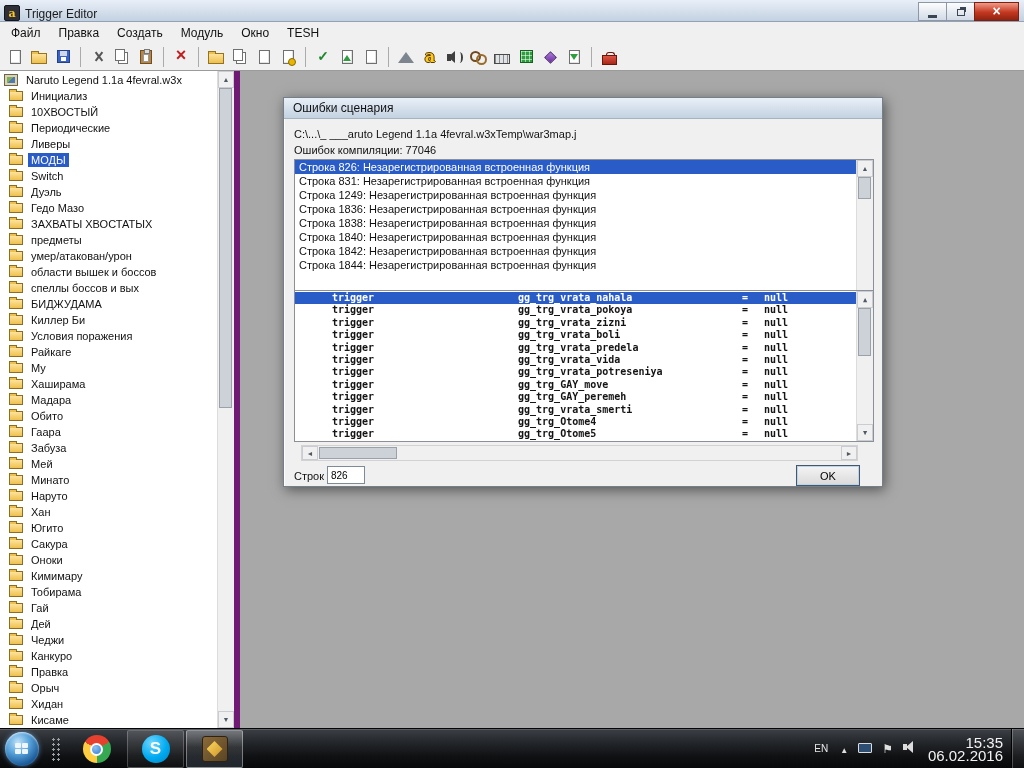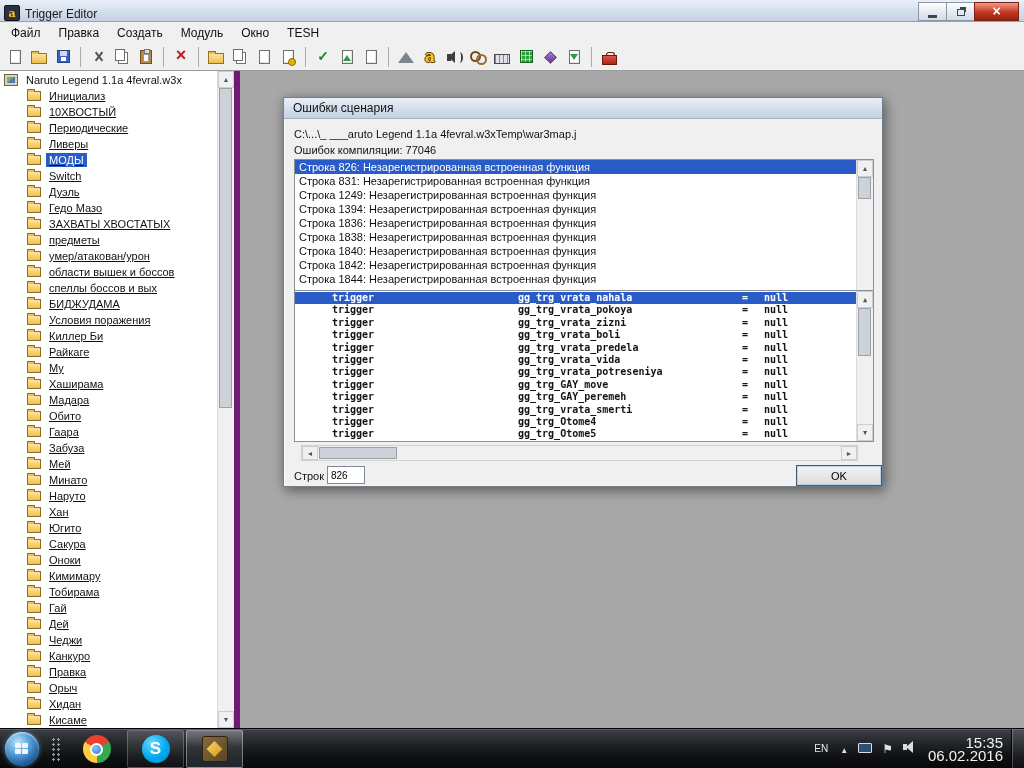--- a/index.html
+++ b/index.html
@@ -68,21 +68,21 @@
     background-image:linear-gradient(rgba(255,255,255,.55) 1px,transparent 1px),linear-gradient(90deg,rgba(255,255,255,.55) 1px,transparent 1px);background-size:4px 4px;}
   .ic-diamond{width:9px;height:9px;background:linear-gradient(135deg,#b07ae0,#6a2ea0);border:1px solid #46206b;transform:rotate(45deg);margin:2px 3px 0 3px;}
   .ic-toolbox{width:15px;height:10px;margin-top:6px;background:linear-gradient(#e05545,#a82717);border:1px solid #6e150a;}
   .ic-toolbox::before{content:"";position:absolute;top:-4px;left:3px;width:7px;height:3px;border:1px solid #6e150a;border-bottom:none;border-radius:3px 3px 0 0;}
 
   
   .workspace{position:absolute;top:71px;left:240px;right:0;bottom:40px;background:#a8a8a8;}
   .treepanel{position:absolute;top:71px;left:0;width:240px;bottom:40px;background:#fff;border-right:6px solid #701a75;overflow:hidden;}
   .tree-rows{position:absolute;left:0;top:1px;right:17px;}
   .tree-row{display:flex;align-items:center;height:16px;padding-left:4px;font-size:11px;white-space:nowrap;overflow:hidden;}
-  .tree-row.child{padding-left:27px;text-decoration:underline;}
+  .tree-row.child{padding-left:9px;}
   .tree-folder{width:14px;height:10px;background:linear-gradient(#ffe29b,#eec04f);border:1px solid #8f6d1e;margin-right:5px;position:relative;}
   .tree-folder::before{content:"";position:absolute;top:-3px;left:-1px;width:6px;height:2px;background:#eec04f;border:1px solid #8f6d1e;border-bottom:none;}
   .tree-root-icon{width:14px;height:12px;background:#dcd2b8;border:1px solid #6e6248;margin-right:5px;position:relative;}
   .tree-root-icon::before{content:"";position:absolute;inset:2px;background:linear-gradient(135deg,#7fae5a 50%,#4f7ab0 50%);}
   .tree-label{padding:1px 3px;}
   .tree-label.selected{background:var(--selection,#2a5cc8);color:#fff;}
 
   
   .vscroll{position:absolute;top:0;right:0;bottom:0;width:17px;background:#f0f0f0;border-left:1px solid #dcdcdc;}
   .vs-btn{position:absolute;left:0;width:16px;height:17px;background:#f0f0f0;border:1px solid #c9ccd1;
@@ -114,21 +114,21 @@
     font-family:"DejaVu Sans Mono",monospace;font-weight:bold;font-size:10px;}
   .code-rows{position:absolute;left:0;top:1px;right:17px;}
   .code-row{height:12.4px;line-height:12.4px;display:flex;white-space:pre;color:#141414;}
   .code-row.selected{background:var(--selection,#2a5cc8);color:#fff;}
   .code-kw{margin-left:37px;width:186px;}
   .code-name{width:224px;}
   .code-eq{width:22px;}
   .dlg-line-label{position:absolute;left:10px;top:372px;}
   .dlg-line-input{position:absolute;left:43px;top:368px;width:38px;height:18px;border:1px solid #7e8a96;background:#fff;
     font-family:"Liberation Sans",sans-serif;font-size:10px;padding:0 3px;}
-  .ok-btn{position:absolute;left:512px;top:367px;width:86px;height:21px;
+  .ok-btn{position:absolute;left:512px;top:367px;width:64px;height:21px;
     background:linear-gradient(#f4f4f4,#dadada);border:1px solid #44576b;box-shadow:inset 0 0 0 1px #bcd4ea;
     font-family:"Liberation Sans",sans-serif;font-size:11px;color:#000;}
 
   
   .taskbar{position:absolute;left:0;top:728px;width:1024px;height:40px;display:flex;align-items:center;
     background:linear-gradient(#3c4046,#23262a 35%,#101113 70%,#070809);border-top:1px solid #050505;
     box-shadow:inset 0 1px 0 rgba(255,255,255,.16);}
   .start-orb{width:34px;height:34px;margin-left:5px;border-radius:50%;position:relative;flex:0 0 auto;
     background:radial-gradient(circle at 38% 30%,#bfe1f9 0%,#5ca6dd 35%,#1f5f9e 70%,#0a3a6b 100%);
     box-shadow:0 0 5px rgba(120,190,255,.55),inset 0 1px 2px rgba(255,255,255,.7);}
@@ -331,25 +331,25 @@
         <div class="tree-row child">
           <span class="ic tree-folder"></span>
           <span class="tree-label">спеллы боссов и вых</span>
         </div>
         <div class="tree-row child">
           <span class="ic tree-folder"></span>
           <span class="tree-label">БИДЖУДАМА</span>
         </div>
         <div class="tree-row child">
           <span class="ic tree-folder"></span>
+          <span class="tree-label">Киллер Би</span>
+        </div>
+        <div class="tree-row child">
+          <span class="ic tree-folder"></span>
           <span class="tree-label">Условия поражения</span>
-        </div>
-        <div class="tree-row child">
-          <span class="ic tree-folder"></span>
-          <span class="tree-label">Киллер Би</span>
         </div>
         <div class="tree-row child">
           <span class="ic tree-folder"></span>
           <span class="tree-label">Райкаге</span>
         </div>
         <div class="tree-row child">
           <span class="ic tree-folder"></span>
           <span class="tree-label">Му</span>
         </div>
         <div class="tree-row child">
@@ -453,21 +453,20 @@
       <span>Ошибки сценария</span>
     </div>
     <div class="dlg-path">C:\...\_ ___aruto Legend 1.1a 4fevral.w3xTemp\war3map.j</div>
     <div class="dlg-errcount">Ошибок компиляции: 77046</div>
 
     <div class="listbox">
       <div class="list-rows">
           <div class="list-row selected">Строка 826: Незарегистрированная встроенная функция</div>
           <div class="list-row">Строка 831: Незарегистрированная встроенная функция</div>
           <div class="list-row">Строка 1249: Незарегистрированная встроенная функция</div>
-          <div class="list-row">Строка 1394: Незарегистрированная встроенная функция</div>
           <div class="list-row">Строка 1836: Незарегистрированная встроенная функция</div>
           <div class="list-row">Строка 1838: Незарегистрированная встроенная функция</div>
           <div class="list-row">Строка 1840: Незарегистрированная встроенная функция</div>
           <div class="list-row">Строка 1842: Незарегистрированная встроенная функция</div>
           <div class="list-row">Строка 1844: Незарегистрированная встроенная функция</div>
         </div>
       <div class="vscroll">
         <div class="vs-btn up"></div>
         <div class="vs-thumb" style="top:17px;height:22px;"></div>
         <div class="vs-btn down"></div>

